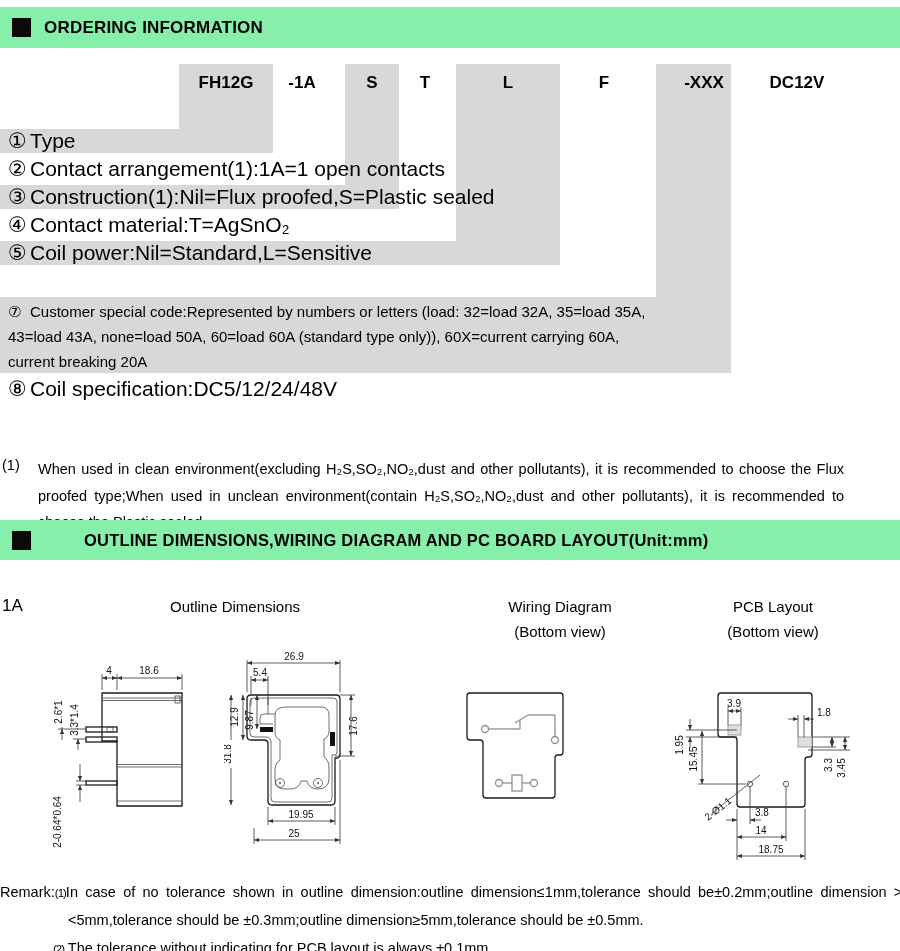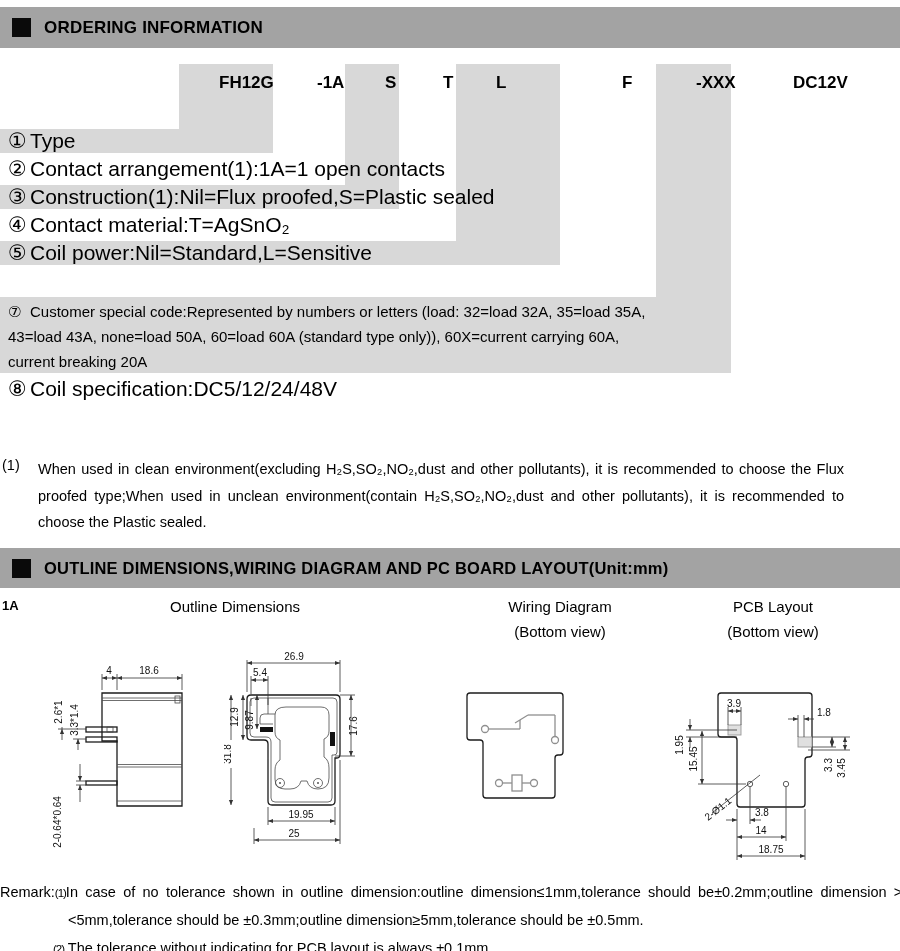--- a/index.html
+++ b/index.html
@@ -1,39 +1,39 @@
 <!DOCTYPE html>
 <html><head>
 <meta charset="utf-8">
 <style>
   html,body{margin:0;padding:0;background:#fff;}
   .page{position:relative;width:900px;height:951px;background:#fff;overflow:hidden;
         font-family:"Liberation Sans","DejaVu Sans",sans-serif;color:#000;}
 
   
-  .bar{position:absolute;left:0;width:900px;background:#a3a3a3;display:flex;align-items:center;}
+  .bar{position:absolute;left:0;width:900px;background:#86efac;display:flex;align-items:center;}
   #bar1{top:7px;height:41px;}
-  #bar2{top:548px;height:40px;}
+  #bar2{top:520px;height:40px;gap:40px;}
   .bar .sq{width:19px;height:19px;background:#0a0a0a;margin-left:12px;flex:0 0 auto;}
   .bar .t{font-weight:bold;font-size:17px;margin-left:13px;letter-spacing:.2px;white-space:nowrap;}
   #bar2 .t{font-size:16.5px;}
 
   
   .gcol,.gband{position:absolute;background:#d8d8d8;}
   #colA{left:179px;top:64px;width:94px;height:89px;}
   #colB{left:345px;top:64px;width:54px;height:145px;}
   #colC{left:456px;top:64px;width:104px;height:201px;}
   #colD{left:656px;top:64px;width:75px;height:309px;}
   #band1{left:0;top:129px;width:273px;height:24px;}
   #band3{left:0;top:185px;width:399px;height:24px;}
   #band5{left:0;top:241px;width:560px;height:24px;}
   #band7{left:0;top:297px;width:731px;height:76px;}
 
-  .code{position:absolute;top:64px;height:38px;line-height:38px;
-        font-weight:bold;font-size:17px;white-space:nowrap;padding-left:40px;}
+  .code{position:absolute;top:64px;height:38px;line-height:38px;text-align:center;
+        font-weight:bold;font-size:17px;white-space:nowrap;}
   #code0{left:179px;width:94px;}
   #code1{left:277px;width:50px;}
   #code2{left:345px;width:54px;}
   #code3{left:403px;width:44px;}
   #code4{left:456px;width:104px;}
   #code5{left:582px;width:44px;}
   #code6{left:656px;width:96px;}
   #code7{left:753px;width:88px;}
 
   .row{position:absolute;left:0;padding-left:8px;font-size:21px;height:24px;line-height:24px;white-space:nowrap;}
@@ -43,21 +43,21 @@
   #r7{position:absolute;left:0;top:299px;padding-left:8px;font-size:15px;line-height:25px;}
   #r7 .cn{display:inline-block;min-width:22px;}
 
   
   .note{position:absolute;top:456px;left:0;width:860px;font-size:14.5px;}
   .note .mk{position:absolute;left:2px;top:1px;}
   .note p{margin:0 0 0 38px;width:806px;text-align:justify;line-height:26.5px;}
 
   
   .dt{position:absolute;top:597px;font-size:15px;text-align:center;line-height:20px;}
-  #t1a{left:2px;top:596px;font-weight:bold;font-size:13px;text-align:right;}
+  #t1a{left:2px;top:596px;font-weight:normal;font-size:17px;text-align:right;}
   #tod{left:125px;width:220px;}
   #twd{left:485px;width:150px;}
   #tpcb{left:698px;width:150px;}
   .dt .sub{margin-top:5px;}
 
   
   .dwg{position:absolute;}
   #svg-side{left:50px;top:654px;}
   #svg-bottom{left:224px;top:650px;}
   #svg-wire{left:452px;top:668px;}

